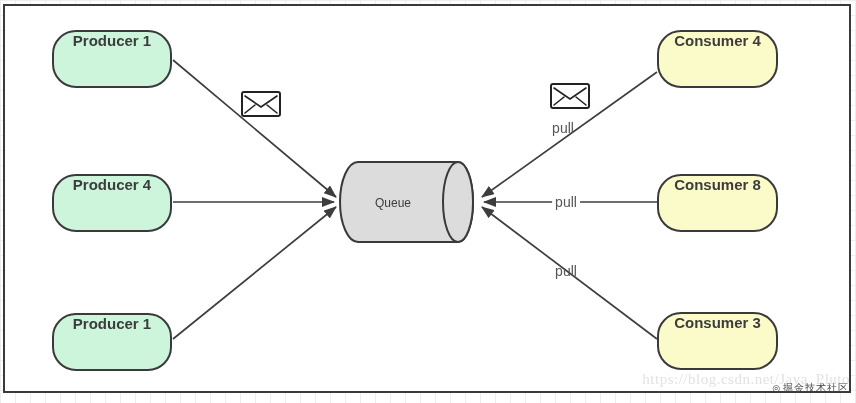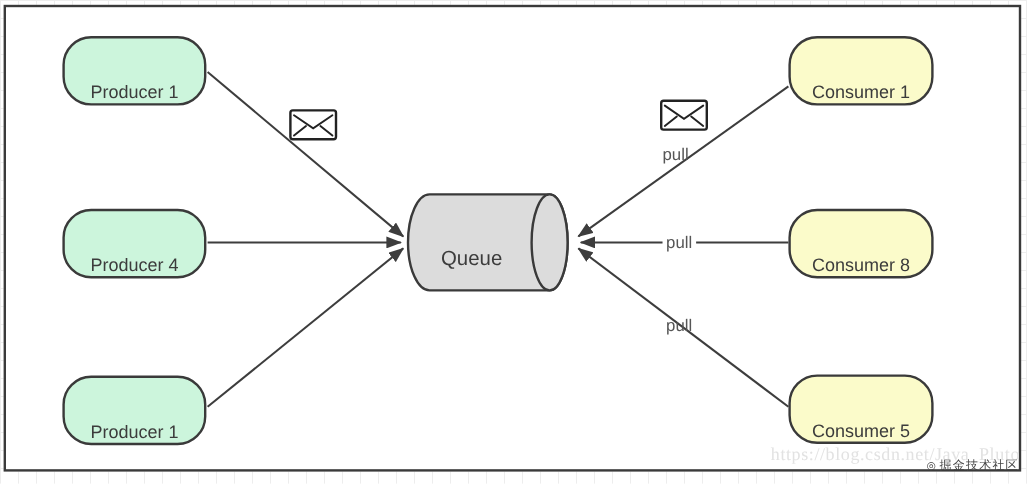--- a/index.html
+++ b/index.html
@@ -47,31 +47,32 @@
     fill:none;
     stroke:#222222;
     stroke-width:1.6;
     stroke-linecap:round;
   }
   .node{
     position:absolute;
     width:120px;height:58px;
     border:2px solid var(--border,#3a3a3a);
     border-radius:24px;
-    display:flex;align-items:flex-end;justify-content:center;
+    display:flex;align-items:flex-start;justify-content:center;
     font-size:15px;color:#3c3c3c;
     z-index:3;
     box-sizing:border-box;
+    font-weight:bold;
   }
   .producer{background:var(--producer-fill,#ccf5dc);}
   .consumer{background:var(--consumer-fill,#fbfbca);width:121px;}
   .queue-label{
-    position:absolute;left:393px;top:216px;
+    position:absolute;left:393px;top:203px;
     transform:translate(-50%,-50%);
-    font-size:17px;color:#3c3c3c;
+    font-size:12px;color:#3c3c3c;
     z-index:3;
   }
   .pull{
     position:absolute;
     transform:translate(-50%,-50%);
     font-size:14px;color:var(--pull-text,#565656);
     z-index:3;
     text-align:center;
   }
   .pull-bg{background:#ffffff;padding:0 3px;}
@@ -142,27 +143,27 @@
     <span>Producer 1</span>
   </div>
   <div class="node producer" style="left:52px;top:174px">
     <span>Producer 4</span>
   </div>
   <div class="node producer" style="left:52px;top:313px">
     <span>Producer 1</span>
   </div>
 
   <div class="node consumer" style="left:657px;top:30px">
-    <span>Consumer 1</span>
+    <span>Consumer 4</span>
   </div>
   <div class="node consumer" style="left:657px;top:174px">
     <span>Consumer 8</span>
   </div>
   <div class="node consumer" style="left:657px;top:312px">
-    <span>Consumer 5</span>
+    <span>Consumer 3</span>
   </div>
 
   <div class="queue-label">Queue</div>
 
   <div class="pull" style="left:563px;top:128px">pull</div>
   <div class="pull pull-bg" style="left:566px;top:202px">pull</div>
   <div class="pull" style="left:566px;top:271px">pull</div>
 
   <div class="watermark">https://blog.csdn.net/Java_Pluto</div>
   <div class="badge">

